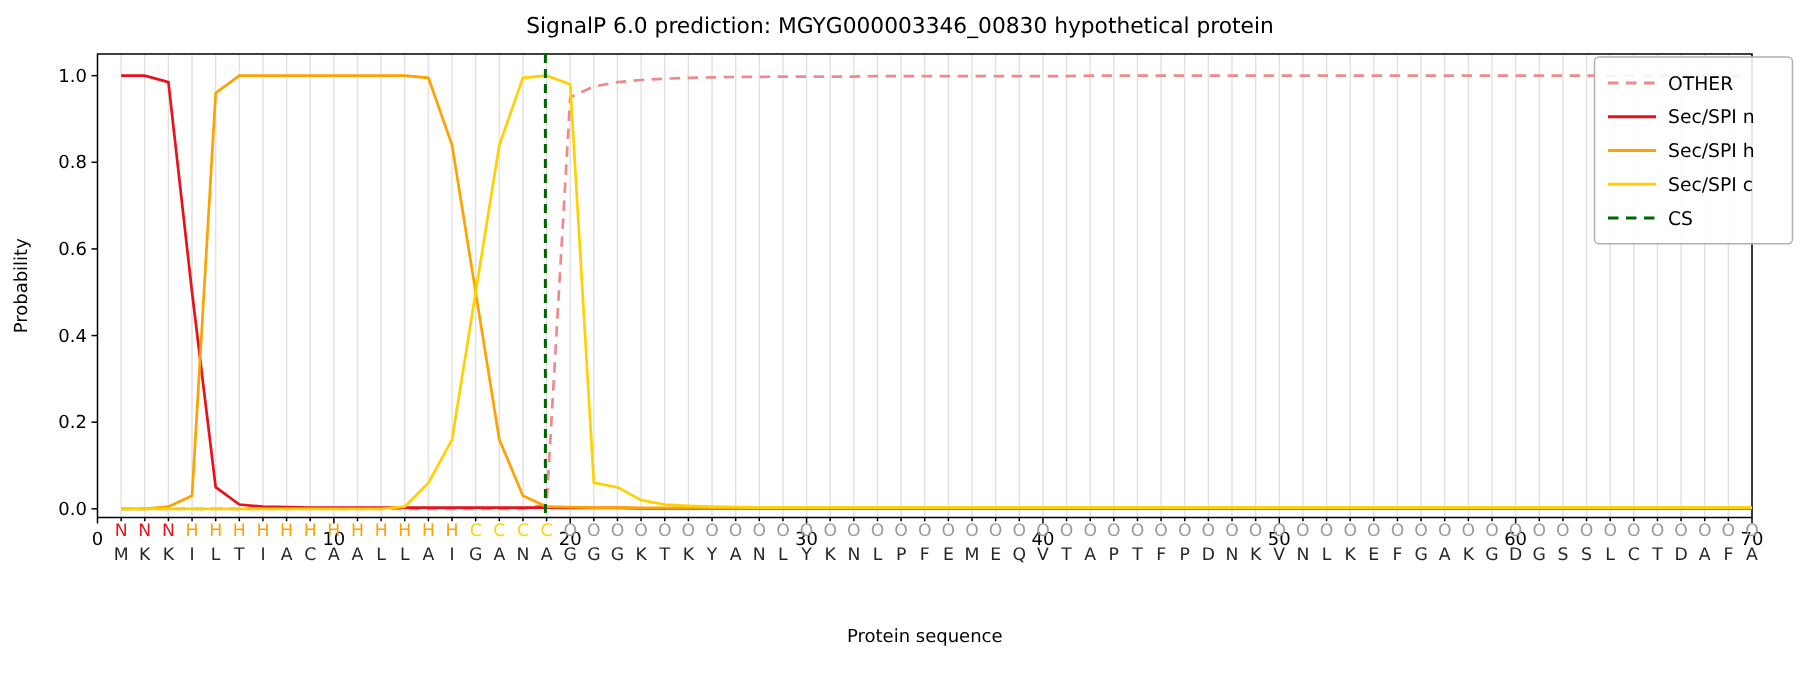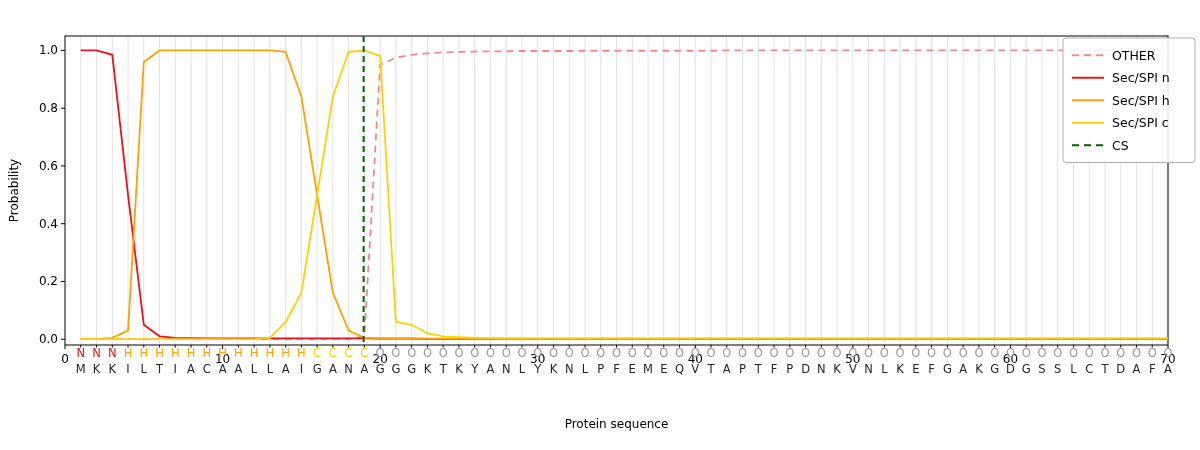--- a/index.html
+++ b/index.html
@@ -9,20 +9,21 @@
   #plotsvg{position:absolute;left:0;top:0;width:1200px;height:450px;}
   .axis-label{font-size:12px;fill:#000;}
   .tick-text{font-size:12px;fill:#000;}
   .seqtext{font-size:11.5px;font-family:"DejaVu Sans","Liberation Sans",sans-serif;}
   .legend-text{font-size:12.5px;fill:#000;}
 </style>
 </head>
 <body>
 
 <div id="root">
+  <div id="title">SignalP 6.0 prediction: MGYG000003346_00830 hypothetical protein</div>
   <svg id="plotsvg" viewBox="0 0 1200 450">
       <g>
         <line x1="80.75714285714285" x2="80.75714285714285" y1="36" y2="345" stroke="#e2e2e2" stroke-width="1"></line>
         <line x1="96.5142857142857" x2="96.5142857142857" y1="36" y2="345" stroke="#e2e2e2" stroke-width="1"></line>
         <line x1="112.27142857142857" x2="112.27142857142857" y1="36" y2="345" stroke="#e2e2e2" stroke-width="1"></line>
         <line x1="128.0285714285714" x2="128.0285714285714" y1="36" y2="345" stroke="#e2e2e2" stroke-width="1"></line>
         <line x1="143.78571428571428" x2="143.78571428571428" y1="36" y2="345" stroke="#e2e2e2" stroke-width="1"></line>
         <line x1="159.54285714285714" x2="159.54285714285714" y1="36" y2="345" stroke="#e2e2e2" stroke-width="1"></line>
         <line x1="175.3" x2="175.3" y1="36" y2="345" stroke="#e2e2e2" stroke-width="1"></line>
         <line x1="191.05714285714285" x2="191.05714285714285" y1="36" y2="345" stroke="#e2e2e2" stroke-width="1"></line>

